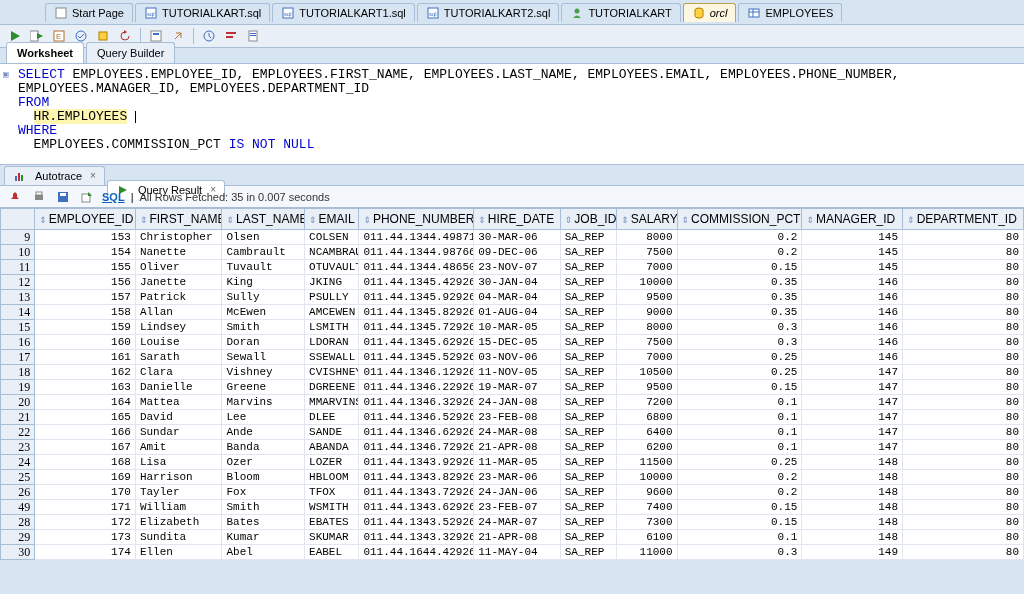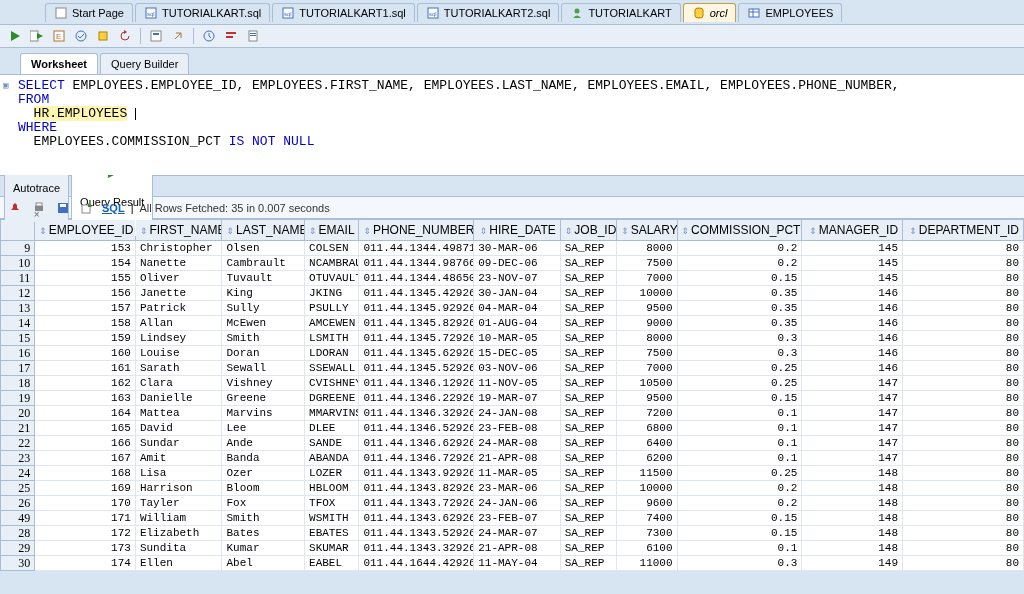--- a/index.html
+++ b/index.html
@@ -10,46 +10,46 @@
   .ftab { display:flex; align-items:center; gap:4px; padding:2px 8px; background:#d7e4f2; border:1px solid #a9bdd6; border-bottom:none; border-radius:3px 3px 0 0; margin-right:2px; white-space:nowrap; cursor:pointer; }
   .ftab.active { background:#fdf6e0; border-color:#c0a050; }
   .ico { display:inline-flex; align-items:center; justify-content:center; width:14px; height:14px; }
   
   
   .toolbar { display:flex; align-items:center; height:24px; background:#e8eff7; padding:0 6px; gap:4px; border-top:1px solid #a9bdd6; border-bottom:1px solid #a9bdd6;}
   .tbtn { width:18px; height:18px; display:flex; align-items:center; justify-content:center; cursor:pointer; border-radius:2px; }
   .tdiv { width:1px; height:16px; background:#a9bdd6; margin:0 2px; }
   
   
-  .wstabs { display:flex; align-items:flex-end; height:27px; background:#d7e4f2; padding-left:20px; border-bottom:1px solid #a9bdd6; }
+  .wstabs { display:flex; align-items:flex-end; height:16px; background:#d7e4f2; padding-left:6px; border-bottom:1px solid #a9bdd6; }
   .wstab { padding:4px 10px; border:1px solid #a9bdd6; border-bottom:none; margin-right:2px; background:#e8eff7; border-radius:3px 3px 0 0; cursor:pointer; }
   .wstab.active { background:#fff; font-weight:bold; }
   
   
   .editor { background:#fff; font-family:Consolas,"Courier New",monospace; font-size:13px; padding:4px 6px 4px 18px; height:100px; overflow:hidden; line-height:14px; position:relative; }
   .editor::before { content:"▣"; position:absolute; left:3px; top:4px; color:#7890c0; font-size:9px; }
   .kw { color:#0000cc; }
   .hl { background:#fdf6b0; }
   .cursor { display:inline-block; width:1px; height:12px; background:#000; vertical-align:middle; }
   
   
   .restabs { display:flex; align-items:center; height:22px; background:#d7e4f2; border-top:1px solid #a9bdd6; border-bottom:1px solid #a9bdd6; padding-left:4px; gap:2px;}
-  .rtab { display:flex; align-items:center; gap:15px; padding:2px 8px; border:1px solid #a9bdd6; border-bottom:none; border-radius:3px 3px 0 0; background:#e8eff7; cursor:pointer;flex-direction:column;}
+  .rtab { display:flex; align-items:center; gap:8px; padding:2px 8px; border:1px solid #a9bdd6; border-bottom:none; border-radius:3px 3px 0 0; background:#e8eff7; cursor:pointer;}
   .rtab.active { background:#fff;margin-top:28px; }
   .rtab .cls { font-size:10px; color:#666; }
   
   
   .rtoolbar { display:flex; align-items:center; height:22px; background:#f4f8fc; border-bottom:1px solid #a9bdd6; padding:0 6px; gap:6px; }
   .rtoolbar .sqlbl { color:#1060c0; font-weight:bold; text-decoration:underline; cursor:pointer; }
   .infotext { color:#333; }
   
   
   .grid { overflow:auto; height:352px; background:#fff; }
   table { border-collapse:collapse; width:100%; table-layout:fixed; }
-  th { background:#e8eff7; border:1px solid #a9bdd6; padding:3px 4px; font-weight:normal; font-size:12px; text-align:right; position:sticky; top:0; white-space:nowrap; overflow:hidden; }
+  th { background:#e8eff7; border:1px solid #a9bdd6; padding:3px 4px; font-weight:normal; font-size:12px; text-align:left; position:sticky; top:0; white-space:nowrap; overflow:hidden; }
   th .sorticon { color:#7890c0; font-size:9px; margin-right:2px; }
   col.rn { width:34px; }
   col.eid { width:100px; }
   col.fn { width:86px; }
   col.ln { width:82px; }
   col.em { width:54px; }
   col.ph { width:114px; }
   col.hd { width:86px; }
   col.jb { width:56px; }
   col.sal { width:60px; }
@@ -199,20 +199,21 @@
     </span>
 </div>
 
 <div class="wstabs">
   <div class="wstab active">Worksheet</div>
   <div class="wstab">Query Builder</div>
 </div>
 
 <div class="editor">
   <div><span class="kw">SELECT</span><span> EMPLOYEES.EMPLOYEE_ID, EMPLOYEES.FIRST_NAME, EMPLOYEES.LAST_NAME, EMPLOYEES.EMAIL, EMPLOYEES.PHONE_NUMBER,</span></div>
+  <div>EMPLOYEES.MANAGER_ID, EMPLOYEES.DEPARTMENT_ID</div>
   <div class="kw">FROM</div>
   <div>&nbsp;&nbsp;<span class="hl">HR.EMPLOYEES</span> <span class="cursor"></span></div>
   <div class="kw">WHERE</div>
   <div>&nbsp;&nbsp;<span>EMPLOYEES.COMMISSION_PCT </span><span class="kw">IS NOT NULL</span></div>
 </div>
 
 <div class="restabs">
   <div class="rtab">
     <span class="ico">
         <svg width="12" height="12">

